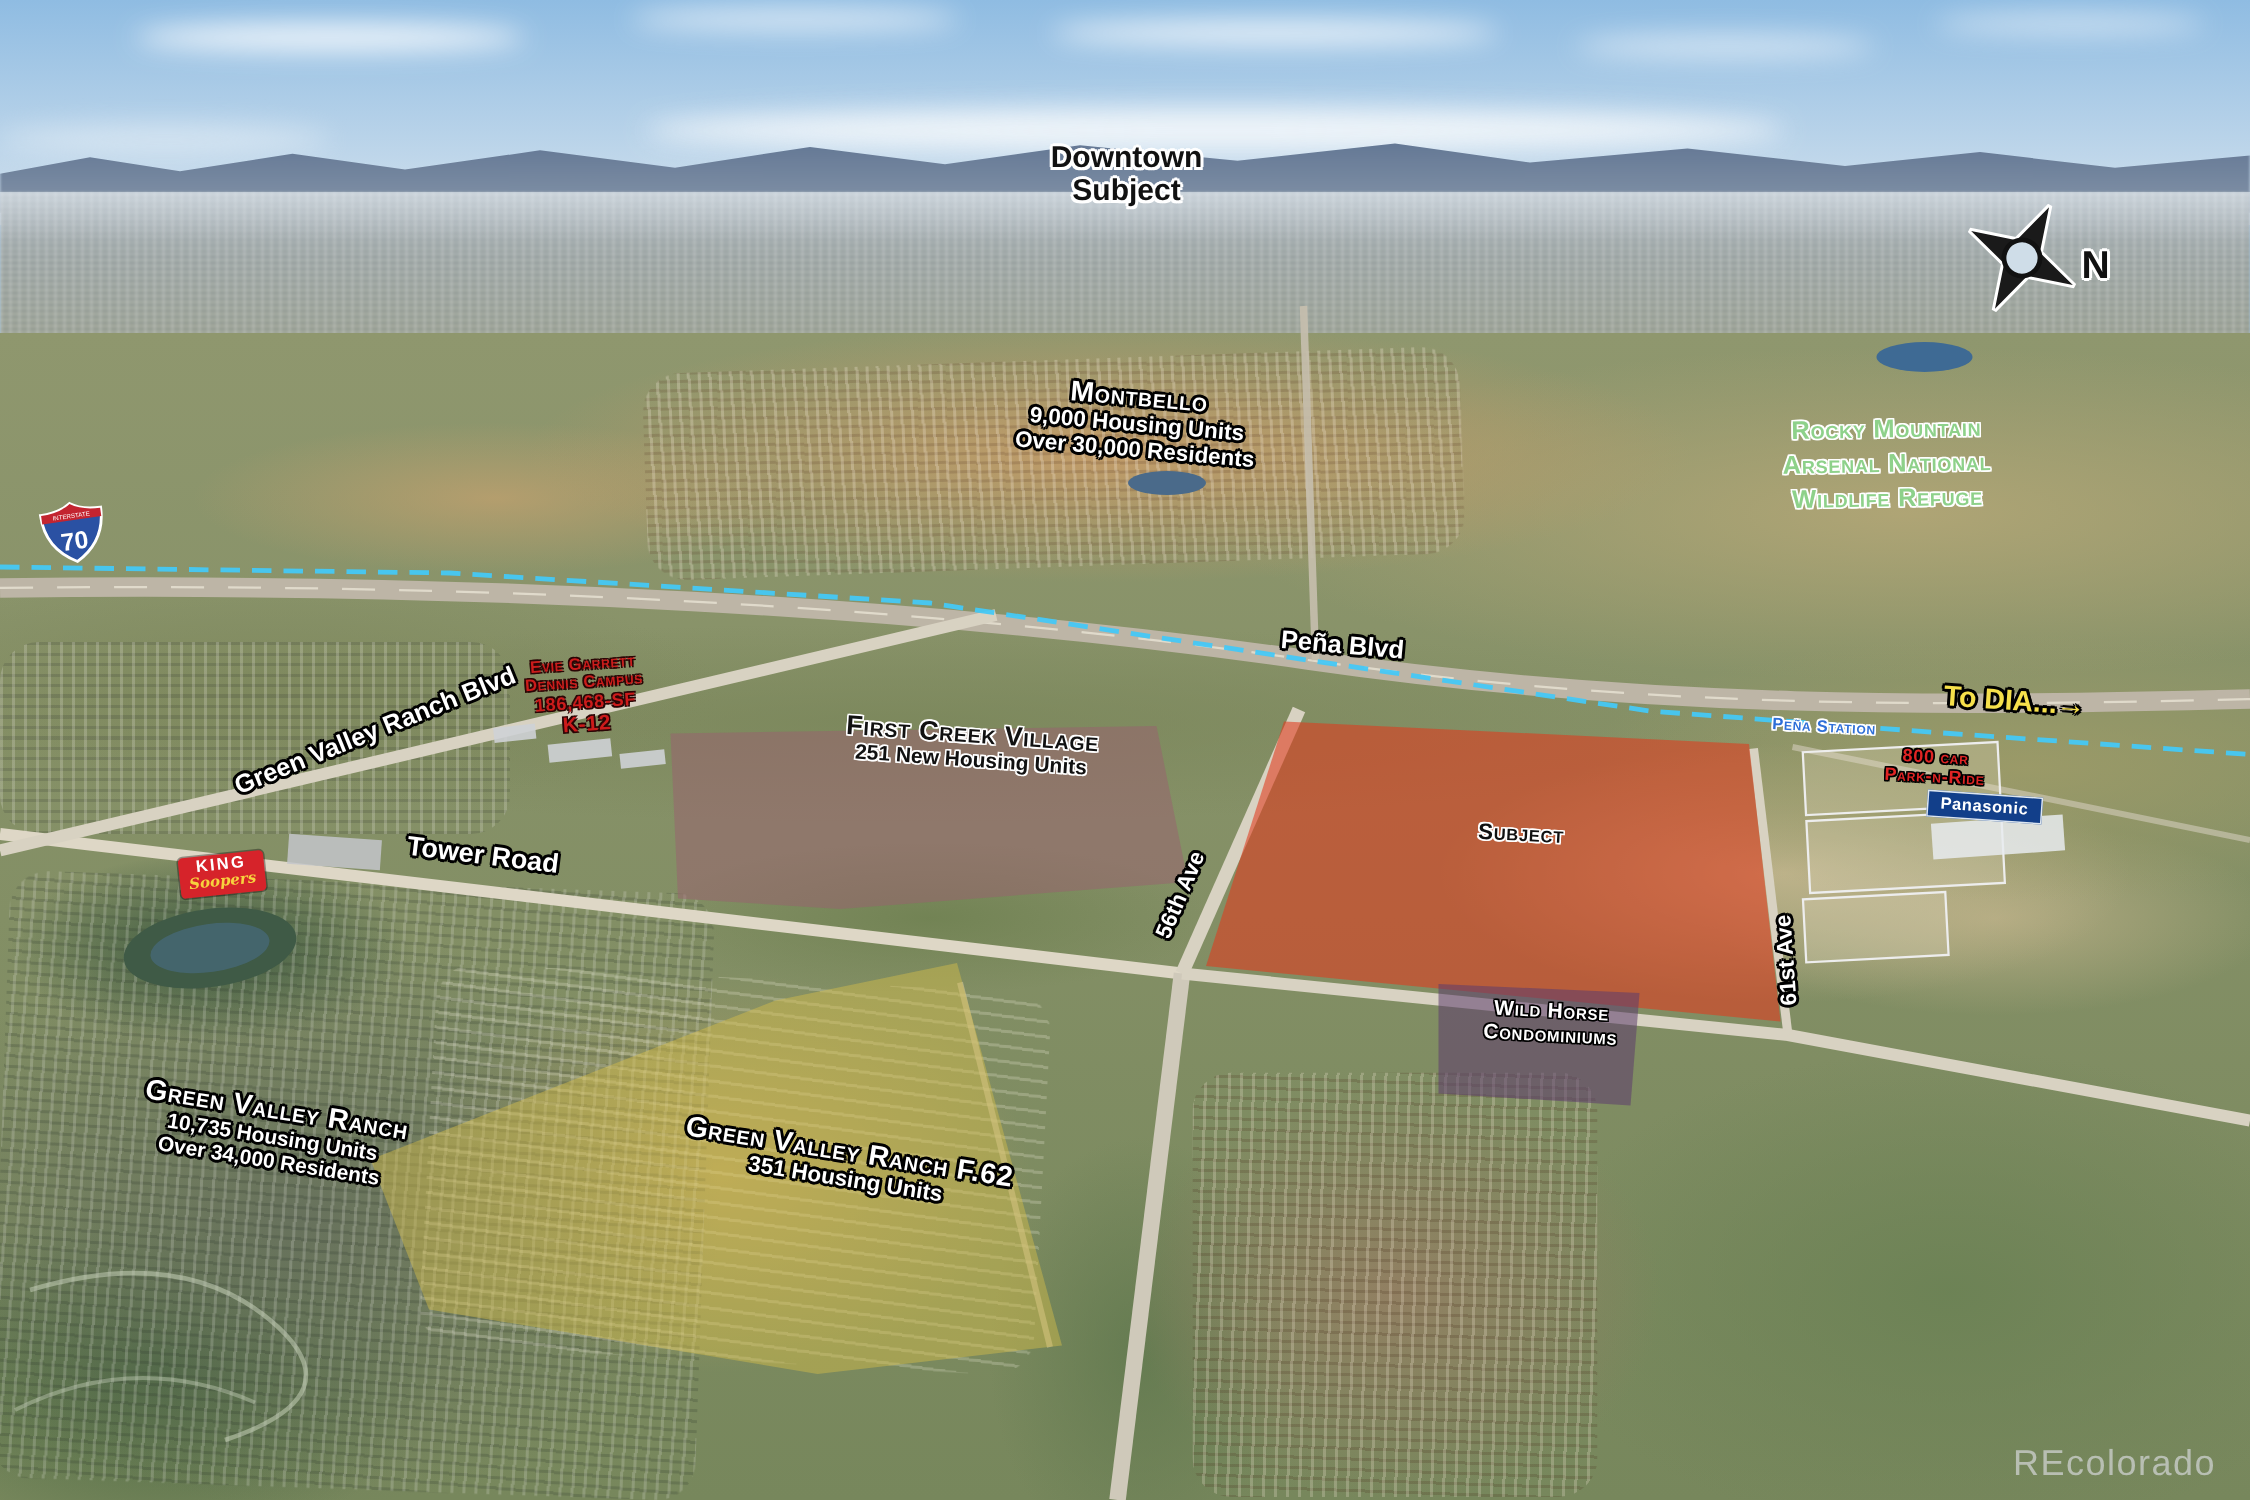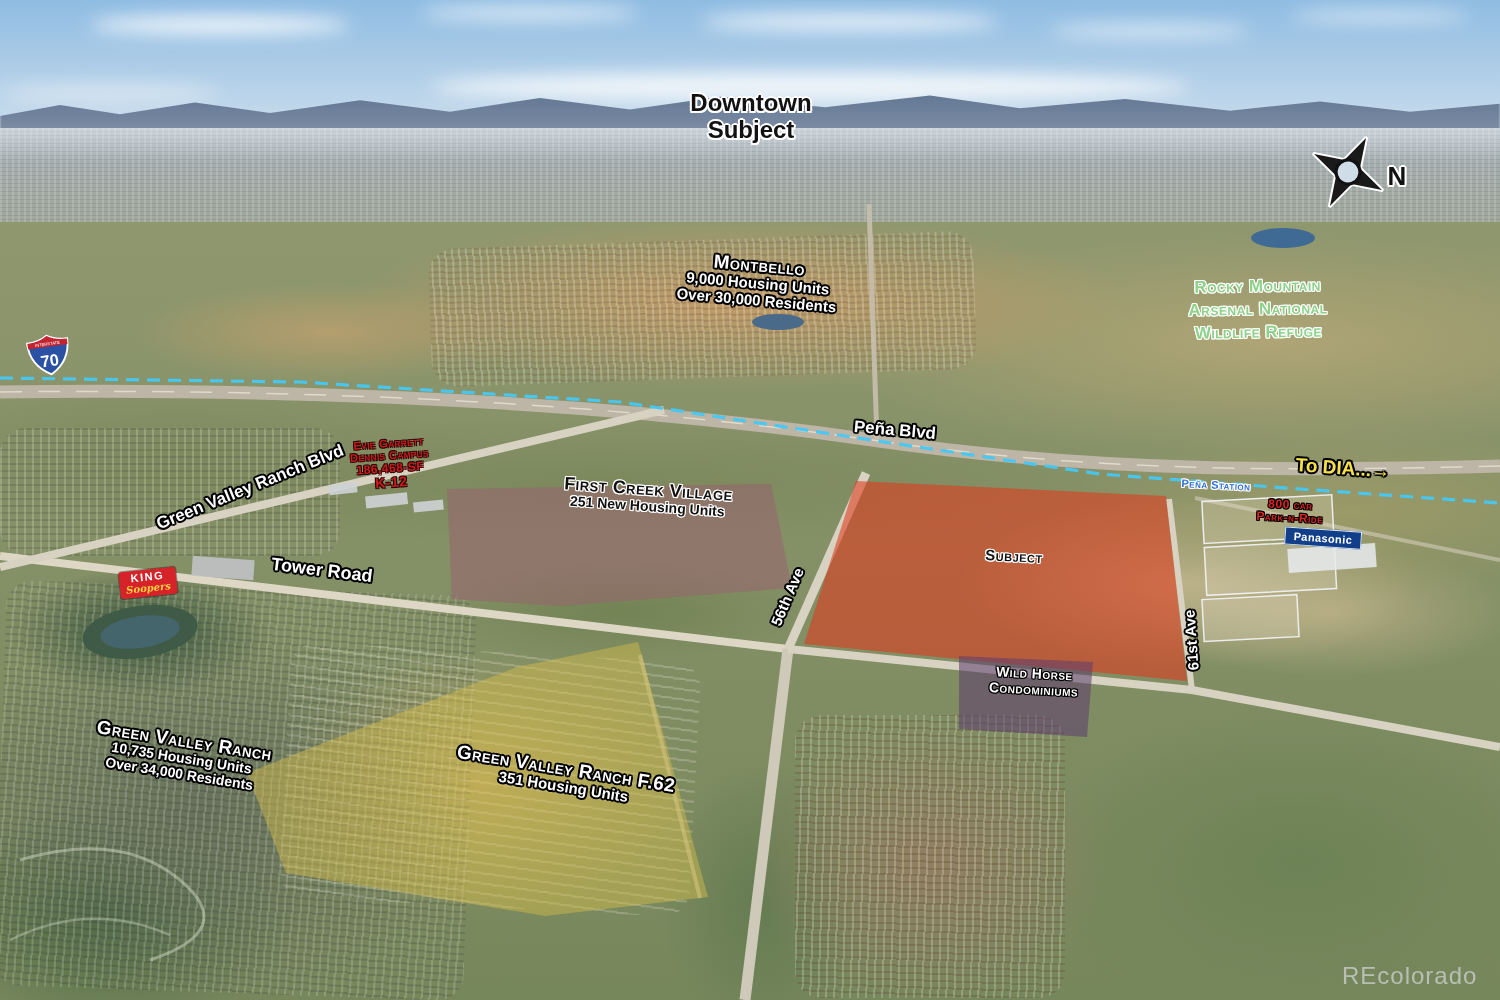--- a/index.html
+++ b/index.html
@@ -141,21 +141,21 @@
       <rect x="412" y="506" width="30" height="10"></rect>
     </g>
     <rect x="192" y="558" width="62" height="20" fill="#c3c6ca" opacity=".85" transform="rotate(4 223 568)"></rect>
 
     <polygon points="447,489 771,484 792,588 560,606 452,599" style="fill:var(--first_creek_fill)" opacity=".5"></polygon>
     <polygon points="247,773 517,667 638,642 708,897 545,916 286,873" style="fill:var(--gvr_f62_fill)" opacity=".45"></polygon>
     <polygon points="856,481 1166,496 1187,681 804,644" style="fill:var(--subject_fill)" opacity=".58"></polygon>
     <polygon points="959,656 1093,662 1087,737 959,729" style="fill:var(--wild_horse_fill)" opacity=".55"></polygon>
   </svg>
 
-  <div class="lbl bk olw" style="left:751px;top:117px;font-size:24px;transform:translate(-50%,-50%)">
+  <div class="lbl bk olw" style="left:751px;top:117px;font-size:20px;transform:translate(-50%,-50%)">
     <div>Downtown</div>
     <div>Subject</div>
   </div>
 
   <div class="lbl wh olb" style="left:758px;top:282px;transform:translate(-50%,-50%) rotate(5deg)">
     <div class="sc" style="font-size:19px">Montbello</div>
     <div style="font-size:15px">9,000 Housing Units</div>
     <div style="font-size:15px">Over 30,000 Residents</div>
   </div>
 

